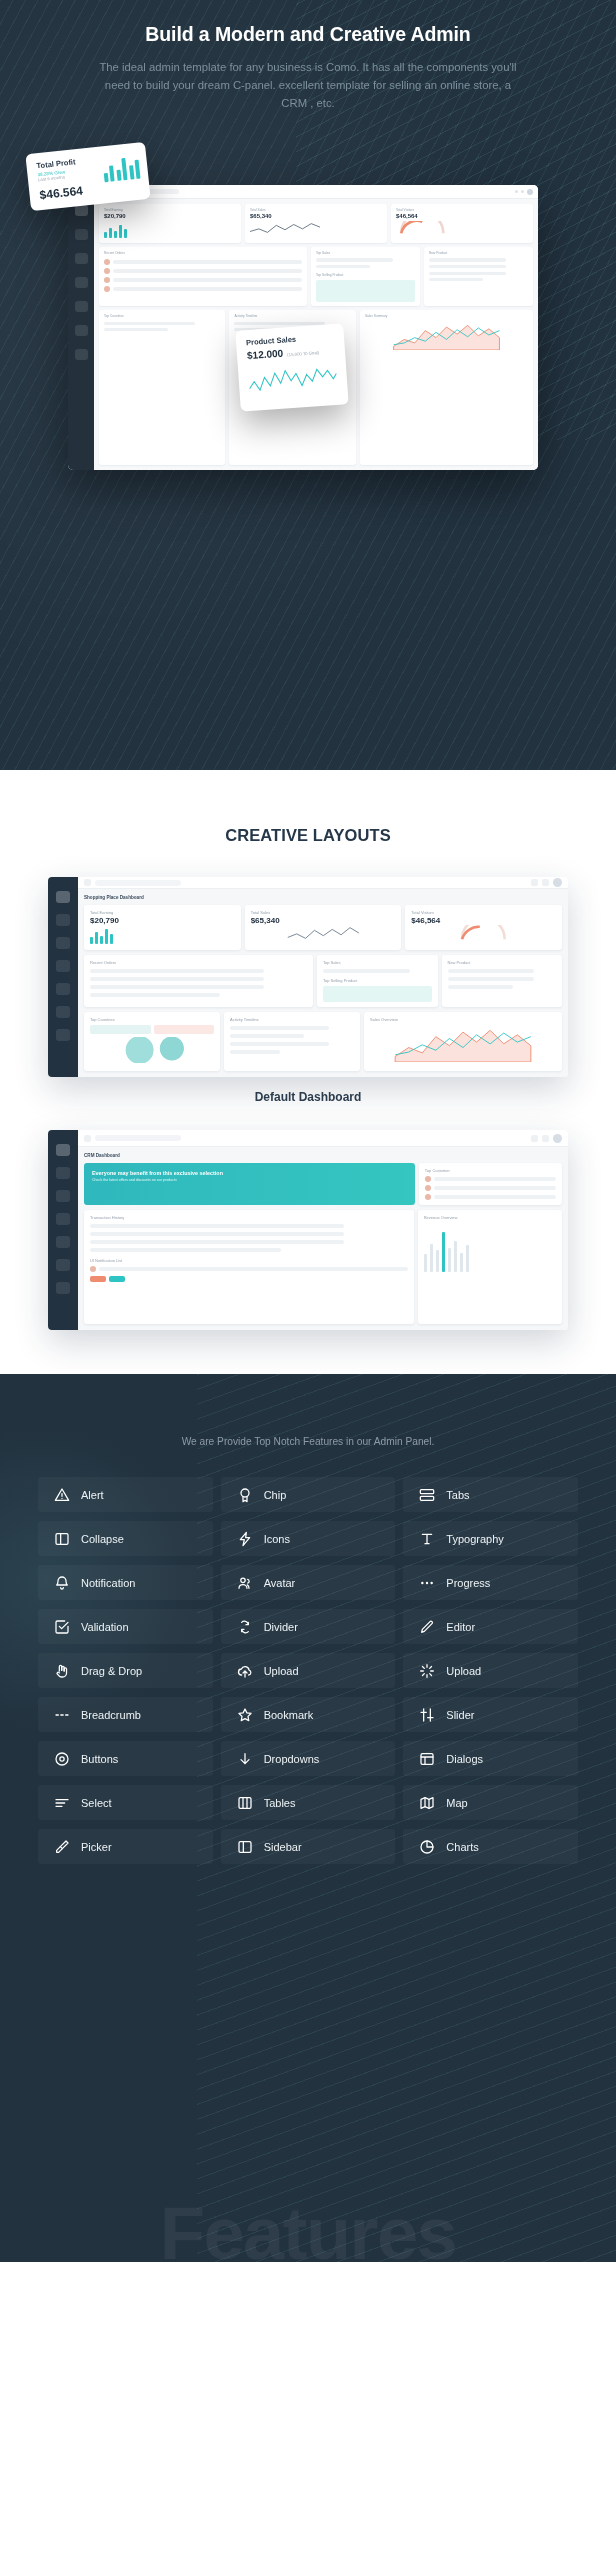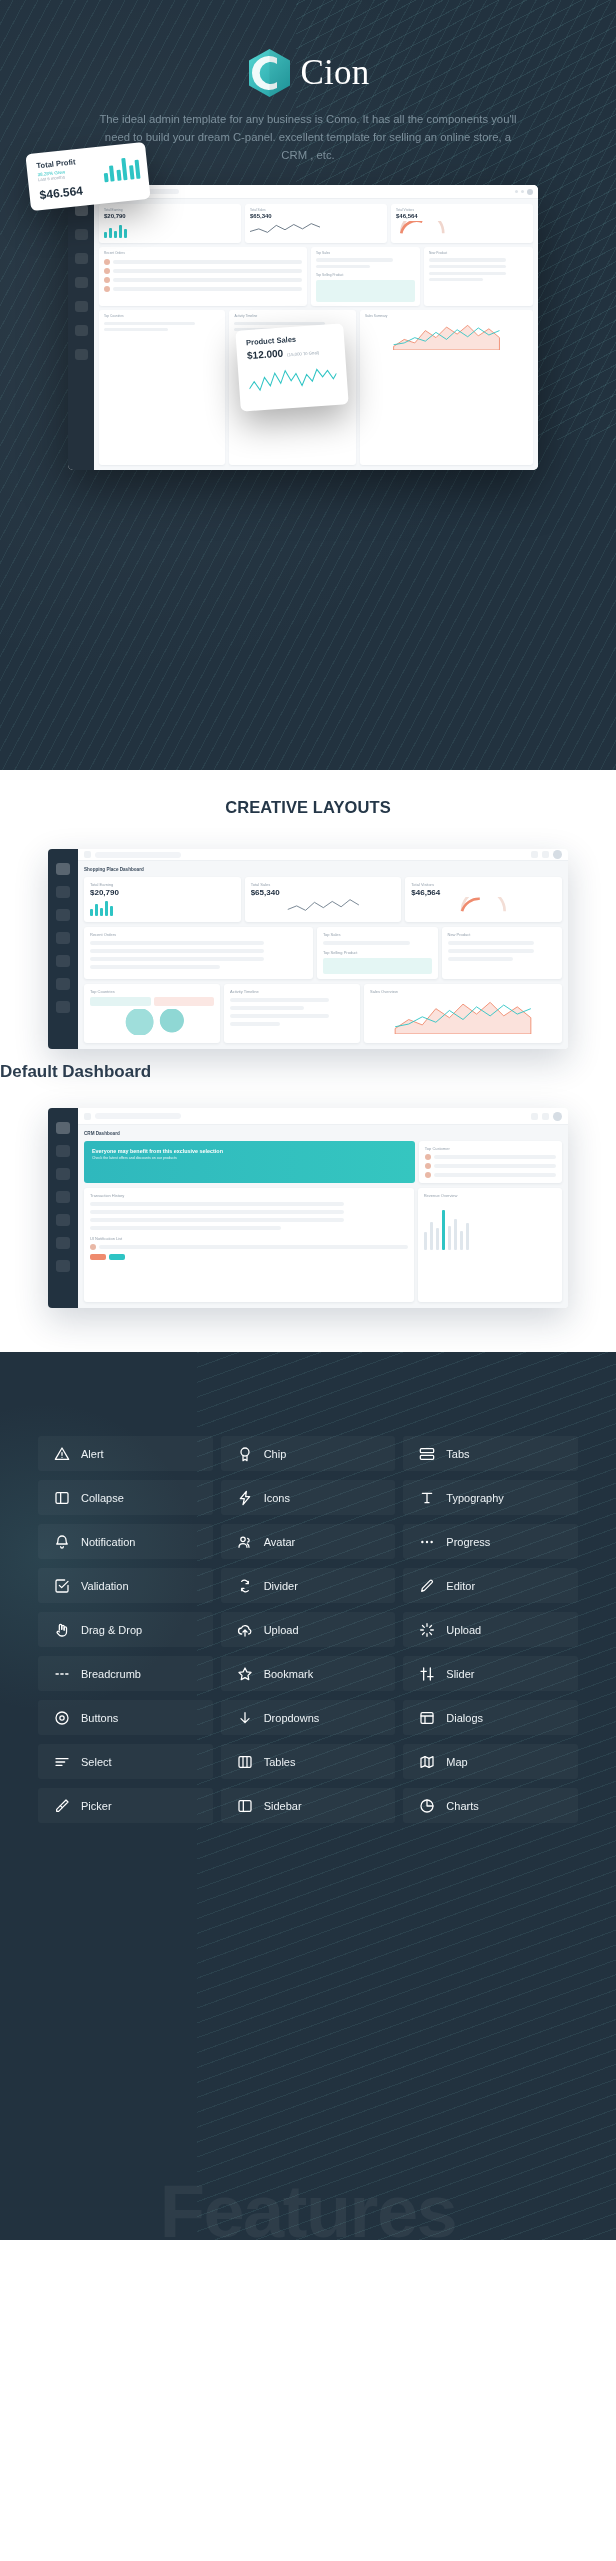--- a/index.html
+++ b/index.html
@@ -130,21 +130,21 @@
   .fc-profit { left: 28px; top: 148px; width: 120px; transform: rotate(-6deg); }
   .fc-title { font-size: 7.5px; color: #2a3a4a; font-weight: bold; }
   .fc-badge { font-size: 4.6px; color: #2ec4c4; margin-top: 2px;}
   .fc-sub { font-size: 4.3px; color: #9aa7b3; }
   .fc-big { font-size: 12px; color: #22313f; font-weight: bold; margin-top: 6px;}
   .fc-bars { position:absolute; right: 8px; top: 10px; display:flex; align-items:flex-end; gap:2.5px; height: 26px;}
   .fc-bars i { display:block; width: 4px; background:#2ec4c4; border-radius: 1px;}
   .fc-sales { left: 238px; top: 327px; width: 108px; transform: rotate(-4deg); }
 
   
-  .section-light { background: #ffffff; padding-top: 28px; }
+  .section-light { background: #ffffff; padding-top: 56px; }
   .sec-title {
     text-align: center; color: #253748; font-weight: bold;
     font-size: 16.5px; letter-spacing: .1px;
   }
   .sec-sub { text-align: center; color: #8b96a2; font-size: 10.3px; margin-top: 8px; }
 
   .layout-shot {
     position: relative;
     width: 520px; margin: 32px auto 0;
     height: 200px;
@@ -168,22 +168,22 @@
   .lcard { background:#fff; border-radius:3px; box-shadow: 0 1px 3px rgba(20,40,60,.07); padding: 5px 6px; }
   .lc-t { font-size: 4px; color:#95a1ad;}
   .lc-v { font-size: 8px; color:#223143; font-weight:bold; margin-top:1px;}
   .ln { height: 4px; background:#eff2f5; border-radius:2px; margin-top:4px;}
   .ln.w60{width:60%} .ln.w80{width:80%} .ln.w40{width:40%}
   .teal-banner { background: linear-gradient(90deg,#2fb8bd,#35c6c0); border-radius:3px; padding: 7px 8px; color:#fff;}
   .tb-h { font-size: 5.4px; font-weight:bold;}
   .tb-s { font-size: 3.6px; opacity:.88; margin-top:2px;}
 
   .shot-caption {
-    text-align: left; margin-top: 13px;
-    color: #2d3e4f; font-size: 17px; font-weight: bold;
+    text-align: center; margin-top: 13px;
+    color: #2d3e4f; font-size: 12px; font-weight: bold;
   }
 
   
   .section-features {
     position: relative;
     margin-top: 44px;
     background: #22323f;
     padding: 54px 0 0;
     overflow: hidden;
     height: 888px;
@@ -232,37 +232,22 @@
   }
 </style>
 </head>
 <body>
 
 <section class="hero">
   <div class="hero-bg-lines"></div>
   <div class="hero-bg-lines2"></div>
   <div class="hero-vignette"></div>
 
-  <div class="brand-row">
-    <span class="brand-logo">
-      <svg viewBox="0 0 45 50" class="brand-logo">
-        <defs>
-          <linearGradient id="lg1" x1="0" y1="0" x2="1" y2="1">
-            <stop offset="0" stop-color="#54d6d2"></stop>
-              <stop offset="1" stop-color="#1f9aa0"></stop>
-          </linearGradient>
-        </defs>
-        <path d="M22.5 1 L43 12.5 L43 37.5 L22.5 49 L2 37.5 L2 12.5 Z" fill="url(#lg1)"></path>
-        <path d="M30 16 a11 11 0 1 0 0 18 l0 6 a17 17 0 1 1 0 -30 Z" fill="#ffffff" opacity=".92"></path>
-        <path d="M22.5 1 L43 12.5 L43 37.5 L22.5 49 Z" fill="#000" opacity=".06"></path>
-      </svg>
-    </span>
-    <span class="brand-name">Cion</span>
-  </div>
-
+
+  <h1 class="hero-title">Build a Modern and Creative Admin</h1>
   <p class="hero-sub">The ideal admin template for any business is Como. It has all the components you'll need to build your dream C-panel. excellent template for selling an online store, a CRM , etc.</p>
 
   <div class="hero-shot">
     <div class="shot-rail">
       <span class="rail-chip on"></span>
       <span class="rail-chip"></span>
       <span class="rail-chip"></span>
       <span class="rail-chip"></span>
       <span class="rail-chip"></span>
       <span class="rail-chip"></span>
@@ -572,20 +557,21 @@
         </div>
       </div>
     </div>
   </div>
 </section>
 
 <section class="section-features">
   <div class="feat-lines"></div>
   <div class="feat-glow"></div>
 
+  <p class="feat-sub">We are Provide Top Notch Features in our Admin Panel.</p>
 
   <div class="feat-grid" id="feat-grid">
       <div class="feat-item">
         <span class="feat-ico">
           <svg viewBox="0 0 24 24">
             <path d="M12 3 L22 20 H2 Z" fill="none" stroke="currentColor" stroke-width="1.9" stroke-linecap="round" stroke-linejoin="round"></path>
             <path d="M12 10v4" fill="none" stroke="currentColor" stroke-width="1.9" stroke-linecap="round" stroke-linejoin="round"></path>
             <circle cx="12" cy="17" r="1" fill="currentColor"></circle>
           </svg>
         </span>

